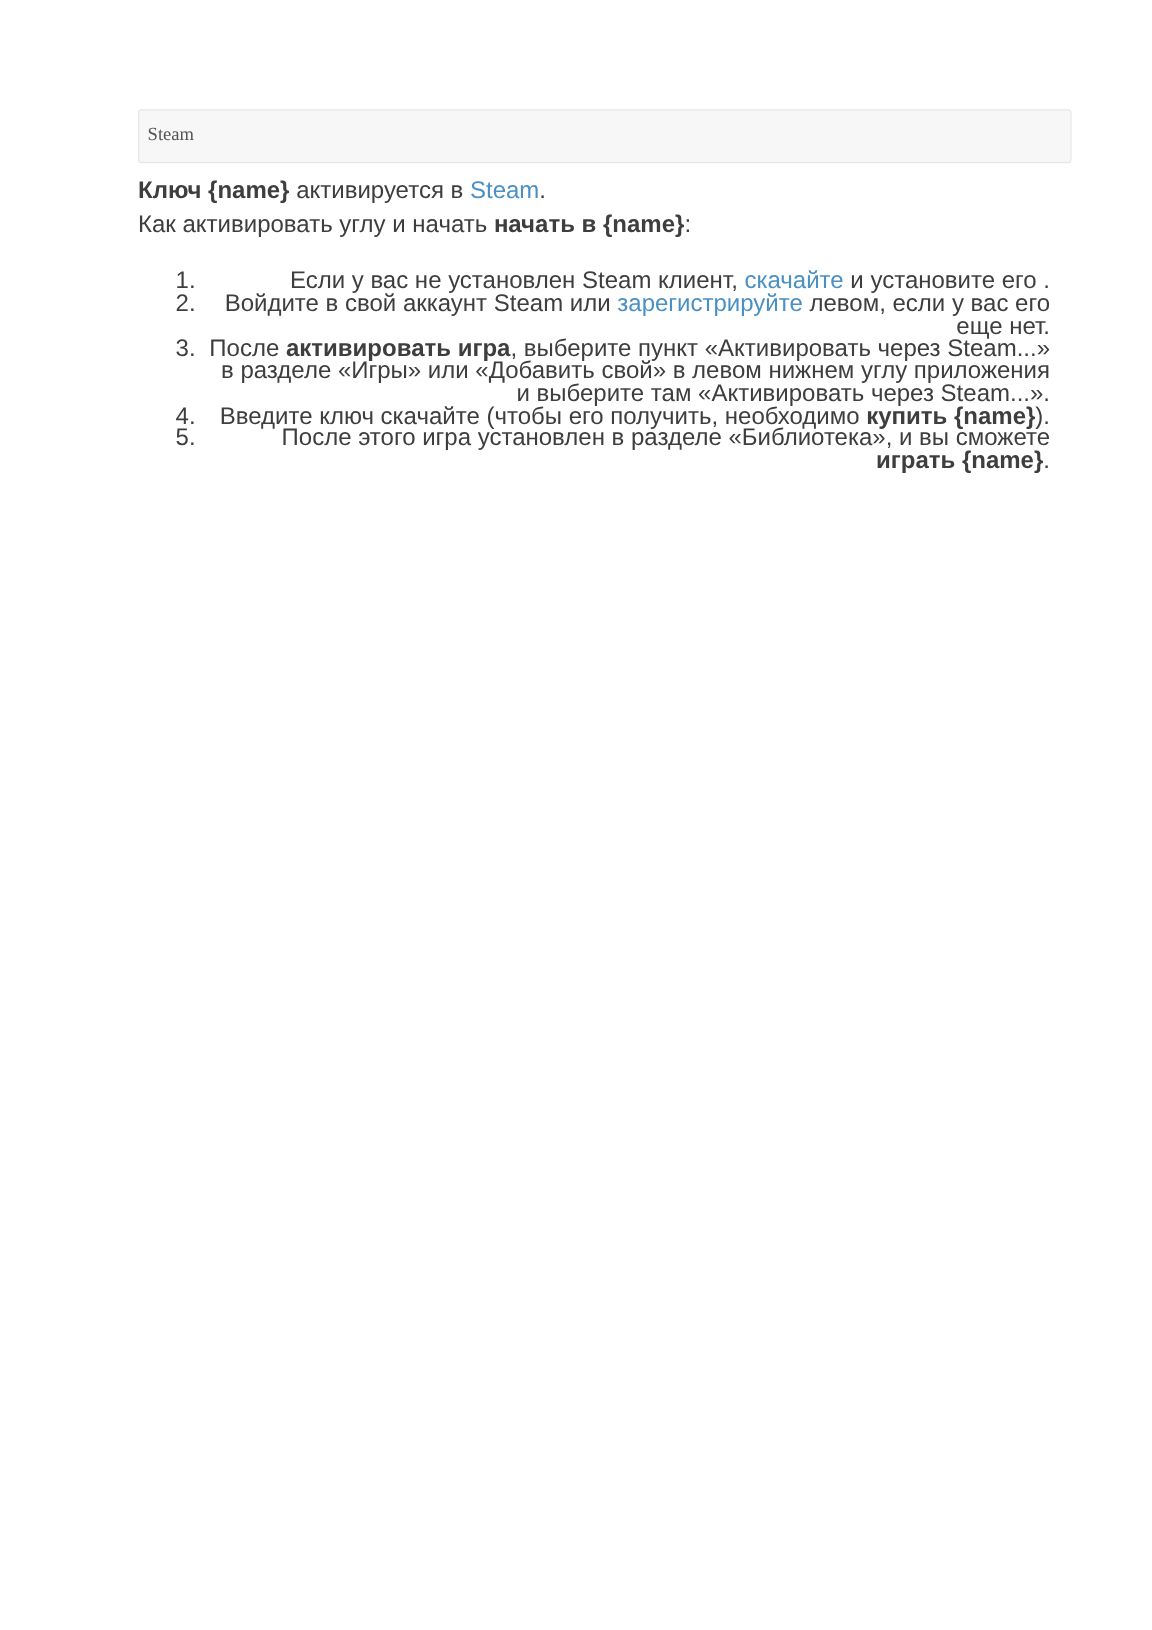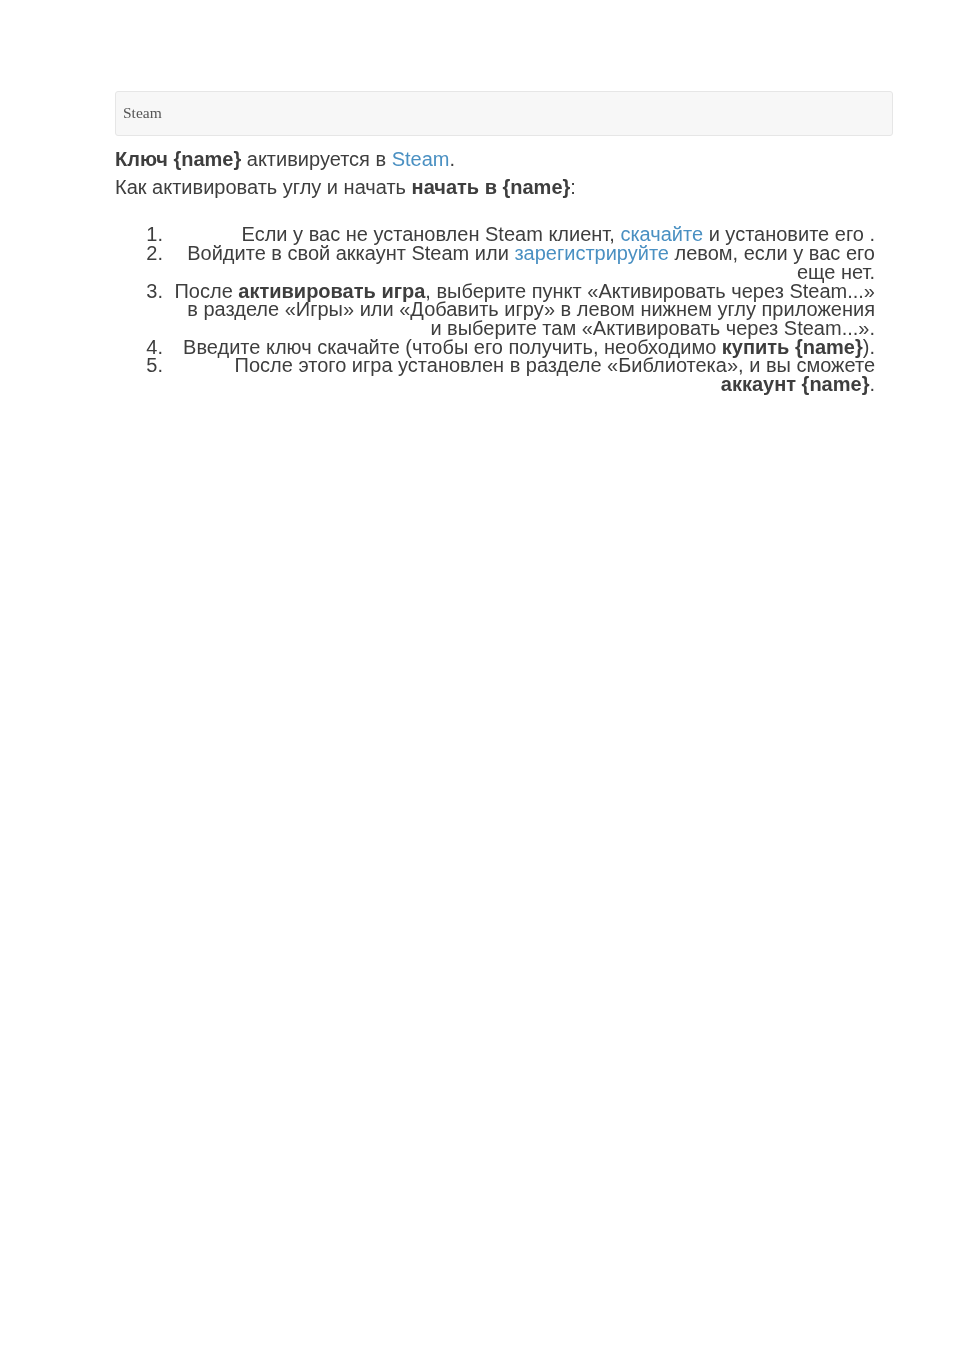--- a/index.html
+++ b/index.html
@@ -58,18 +58,18 @@
 <div class="page">
   <div class="panel-heading">
     <span>Steam</span>
   </div>
   <div class="content">
     <p class="para"><strong>Ключ {name}</strong><span> активируется в </span><a class="lnk" href="#">Steam</a><span>.</span></p>
     <p class="para"><span>Как активировать углу и начать </span><strong>начать в {name}</strong><span>:</span></p>
     <ol class="steps">
       <li><span>Если у вас не установлен Steam клиент, </span><a class="lnk" href="#">скачайте</a><span> и установите его .</span></li>
       <li><span>Войдите в свой аккаунт Steam или </span><a class="lnk" href="#">зарегистрируйте</a><span> левом, если у вас его еще нет.</span></li>
-      <li><span>После </span><strong>активировать игра</strong><span>, выберите пункт «Активировать через Steam...» в разделе «Игры» или «Добавить игру» в левом нижнем углу приложения и выберите там «Активировать через Steam...».</span></li>
+      <li><span>После </span><strong>активировать игра</strong><span>, выберите пункт «Активировать через Steam...» в разделе «Игры» или «Добавить свой» в левом нижнем углу приложения и выберите там «Активировать через Steam...».</span></li>
       <li><span>Введите ключ скачайте (чтобы его получить, необходимо </span><strong>купить {name}</strong><span>).</span></li>
-      <li><span>После этого игра установлен в разделе «Библиотека», и вы сможете </span><strong>аккаунт {name}</strong><span>.</span></li>
+      <li><span>После этого игра установлен в разделе «Библиотека», и вы сможете </span><strong>играть {name}</strong><span>.</span></li>
     </ol>
   </div>
 </div>
 
 </body></html>

